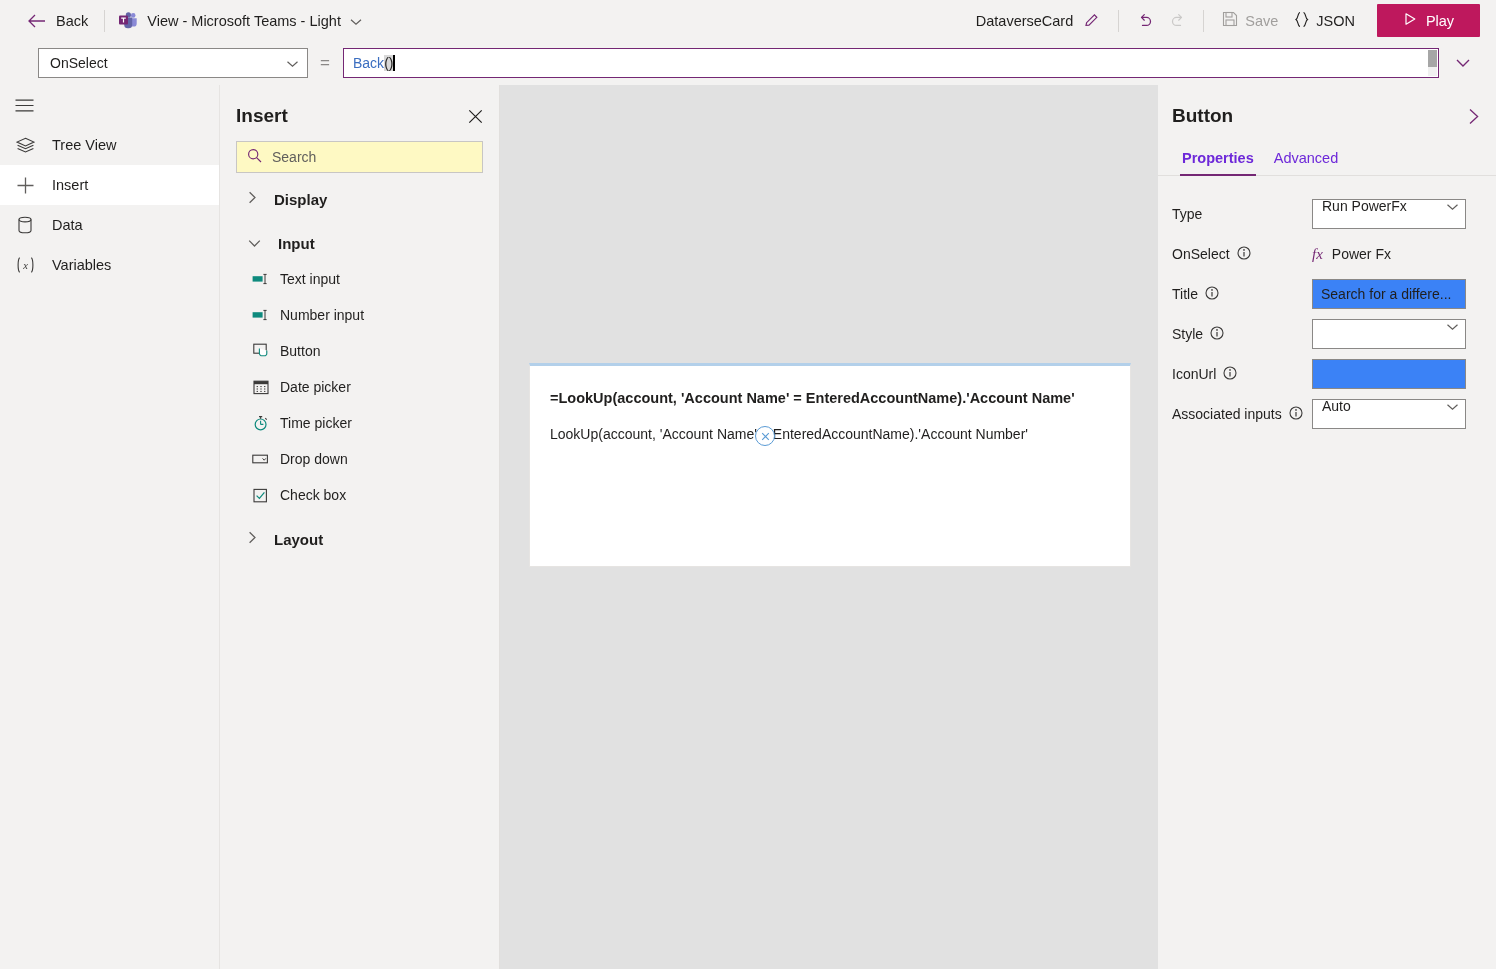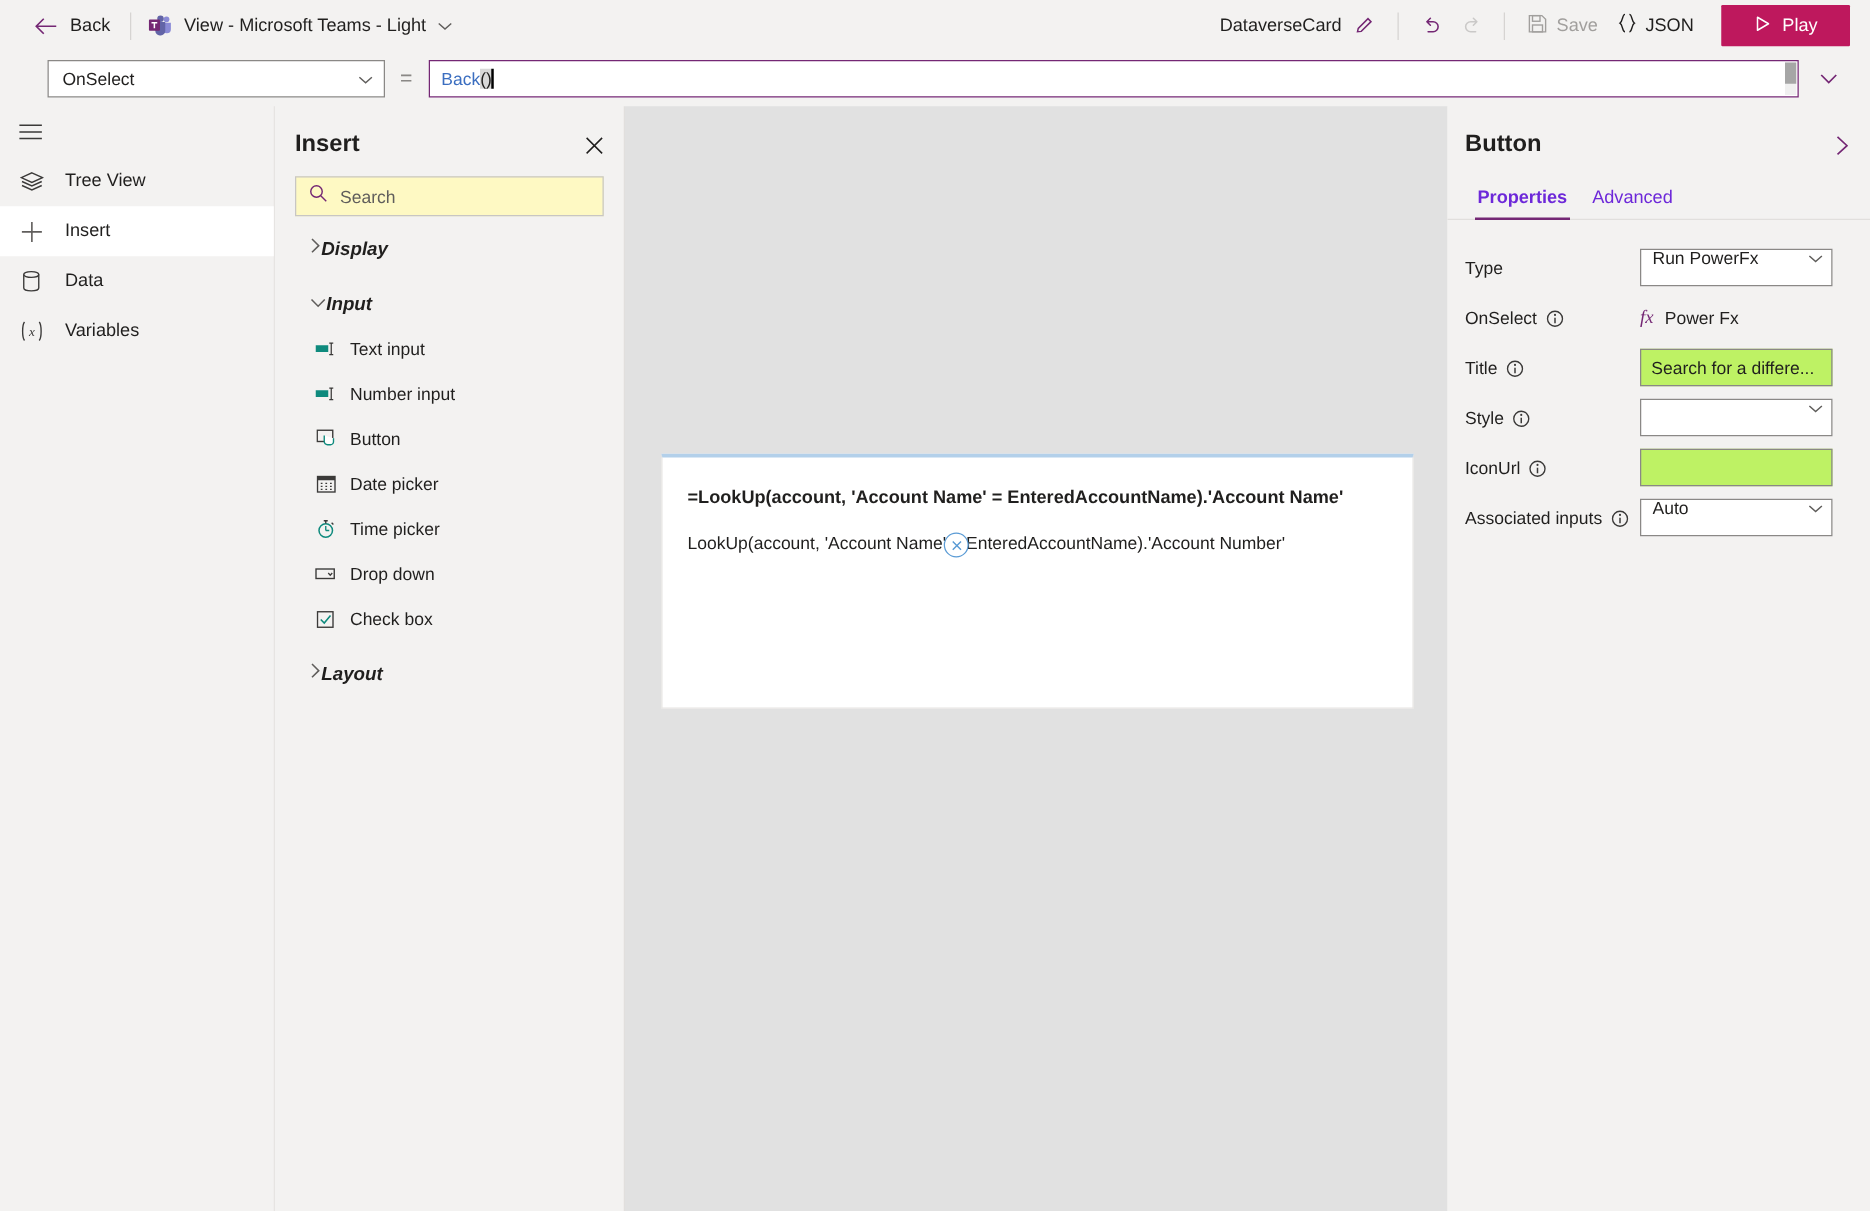--- a/index.html
+++ b/index.html
@@ -137,22 +137,22 @@
   }
   .ip-title { font-size: 19px; font-weight: bold; color: #201f1e; }
   .ip-close { margin-left: auto; cursor: pointer; display: flex; }
   .ip-search {
     margin: 3px 16px 0 16px; height: 32px; background: #fef9c3;
     border: 1px solid #c8c6c4; display: flex; align-items: center; gap: 10px;
     padding: 0 10px; cursor: text;
   }
   .ip-search-ph { font-size: 14px; color: #605e5c; }
   .ip-group {
-    display: flex; align-items: center; gap: 0; height: 36px;
-    padding-left: 28px; margin-top: 8px; cursor: pointer; font-style: italic;
+    display: flex; align-items: center; gap: 17px; height: 36px;
+    padding-left: 28px; margin-top: 8px; cursor: pointer;
   }
   .ip-group .lbl { font-size: 15px; font-weight: bold; color: #201f1e; }
   .ip-item {
     display: flex; align-items: center; gap: 11px; height: 36px;
     padding-left: 32px; cursor: pointer;
   }
   .ip-item .lbl { font-size: 14px; color: #201f1e; }
   .ip-ico { width: 17px; height: 17px; display: flex; align-items: center; justify-content: center; }
 
   
@@ -202,33 +202,33 @@
   .rp-tab.active { font-weight: bold; }
   .rp-tab.active::after {
     content: ""; position: absolute; left: 8px; right: 8px; bottom: -1px;
     height: 2px; background: #742774;
   }
   .rp-rows { padding-top: 18px; }
   .rp-row {
     display: flex; align-items: center; height: 40px; padding: 0 30px 0 14px;
   }
   .rp-label {
-    display: flex; align-items: flex-end; gap: 7px; font-size: 14px; color: #201f1e;
+    display: flex; align-items: flex-start; gap: 7px; font-size: 14px; color: #201f1e;
     width: 155px;
   }
   .info-ico { cursor: pointer; display: flex; }
   .rp-control { flex: 1; display: flex; justify-content: flex-end; }
   .rp-dd {
     width: 154px; height: 30px; background: #fff; border: 1px solid #8a8886;
     display: flex; align-items: center; padding: 0 6px 16px 9px; font-size: 14px;
     color: #201f1e; cursor: pointer;
   }
   .rp-dd .v { flex: 1; white-space: nowrap; overflow: hidden; }
   .rp-text {
-    width: 154px; height: 30px; background: #bef264; border: 1px solid #8a8886;
+    width: 154px; height: 30px; background: #3b82f6; border: 1px solid #8a8886;
     display: flex; align-items: center; padding: 0 8px; font-size: 14px;
     color: #201f1e; cursor: text; white-space: nowrap; overflow: hidden;
   }
   .rp-fx {
     display: flex; align-items: center; gap: 9px; width: 154px;
     font-size: 14px; color: #201f1e; cursor: pointer;
   }
   .fx-glyph { color: #742774; font-style: italic; font-family: "Liberation Serif", serif; font-size: 15px; }
 </style>
 </head>

